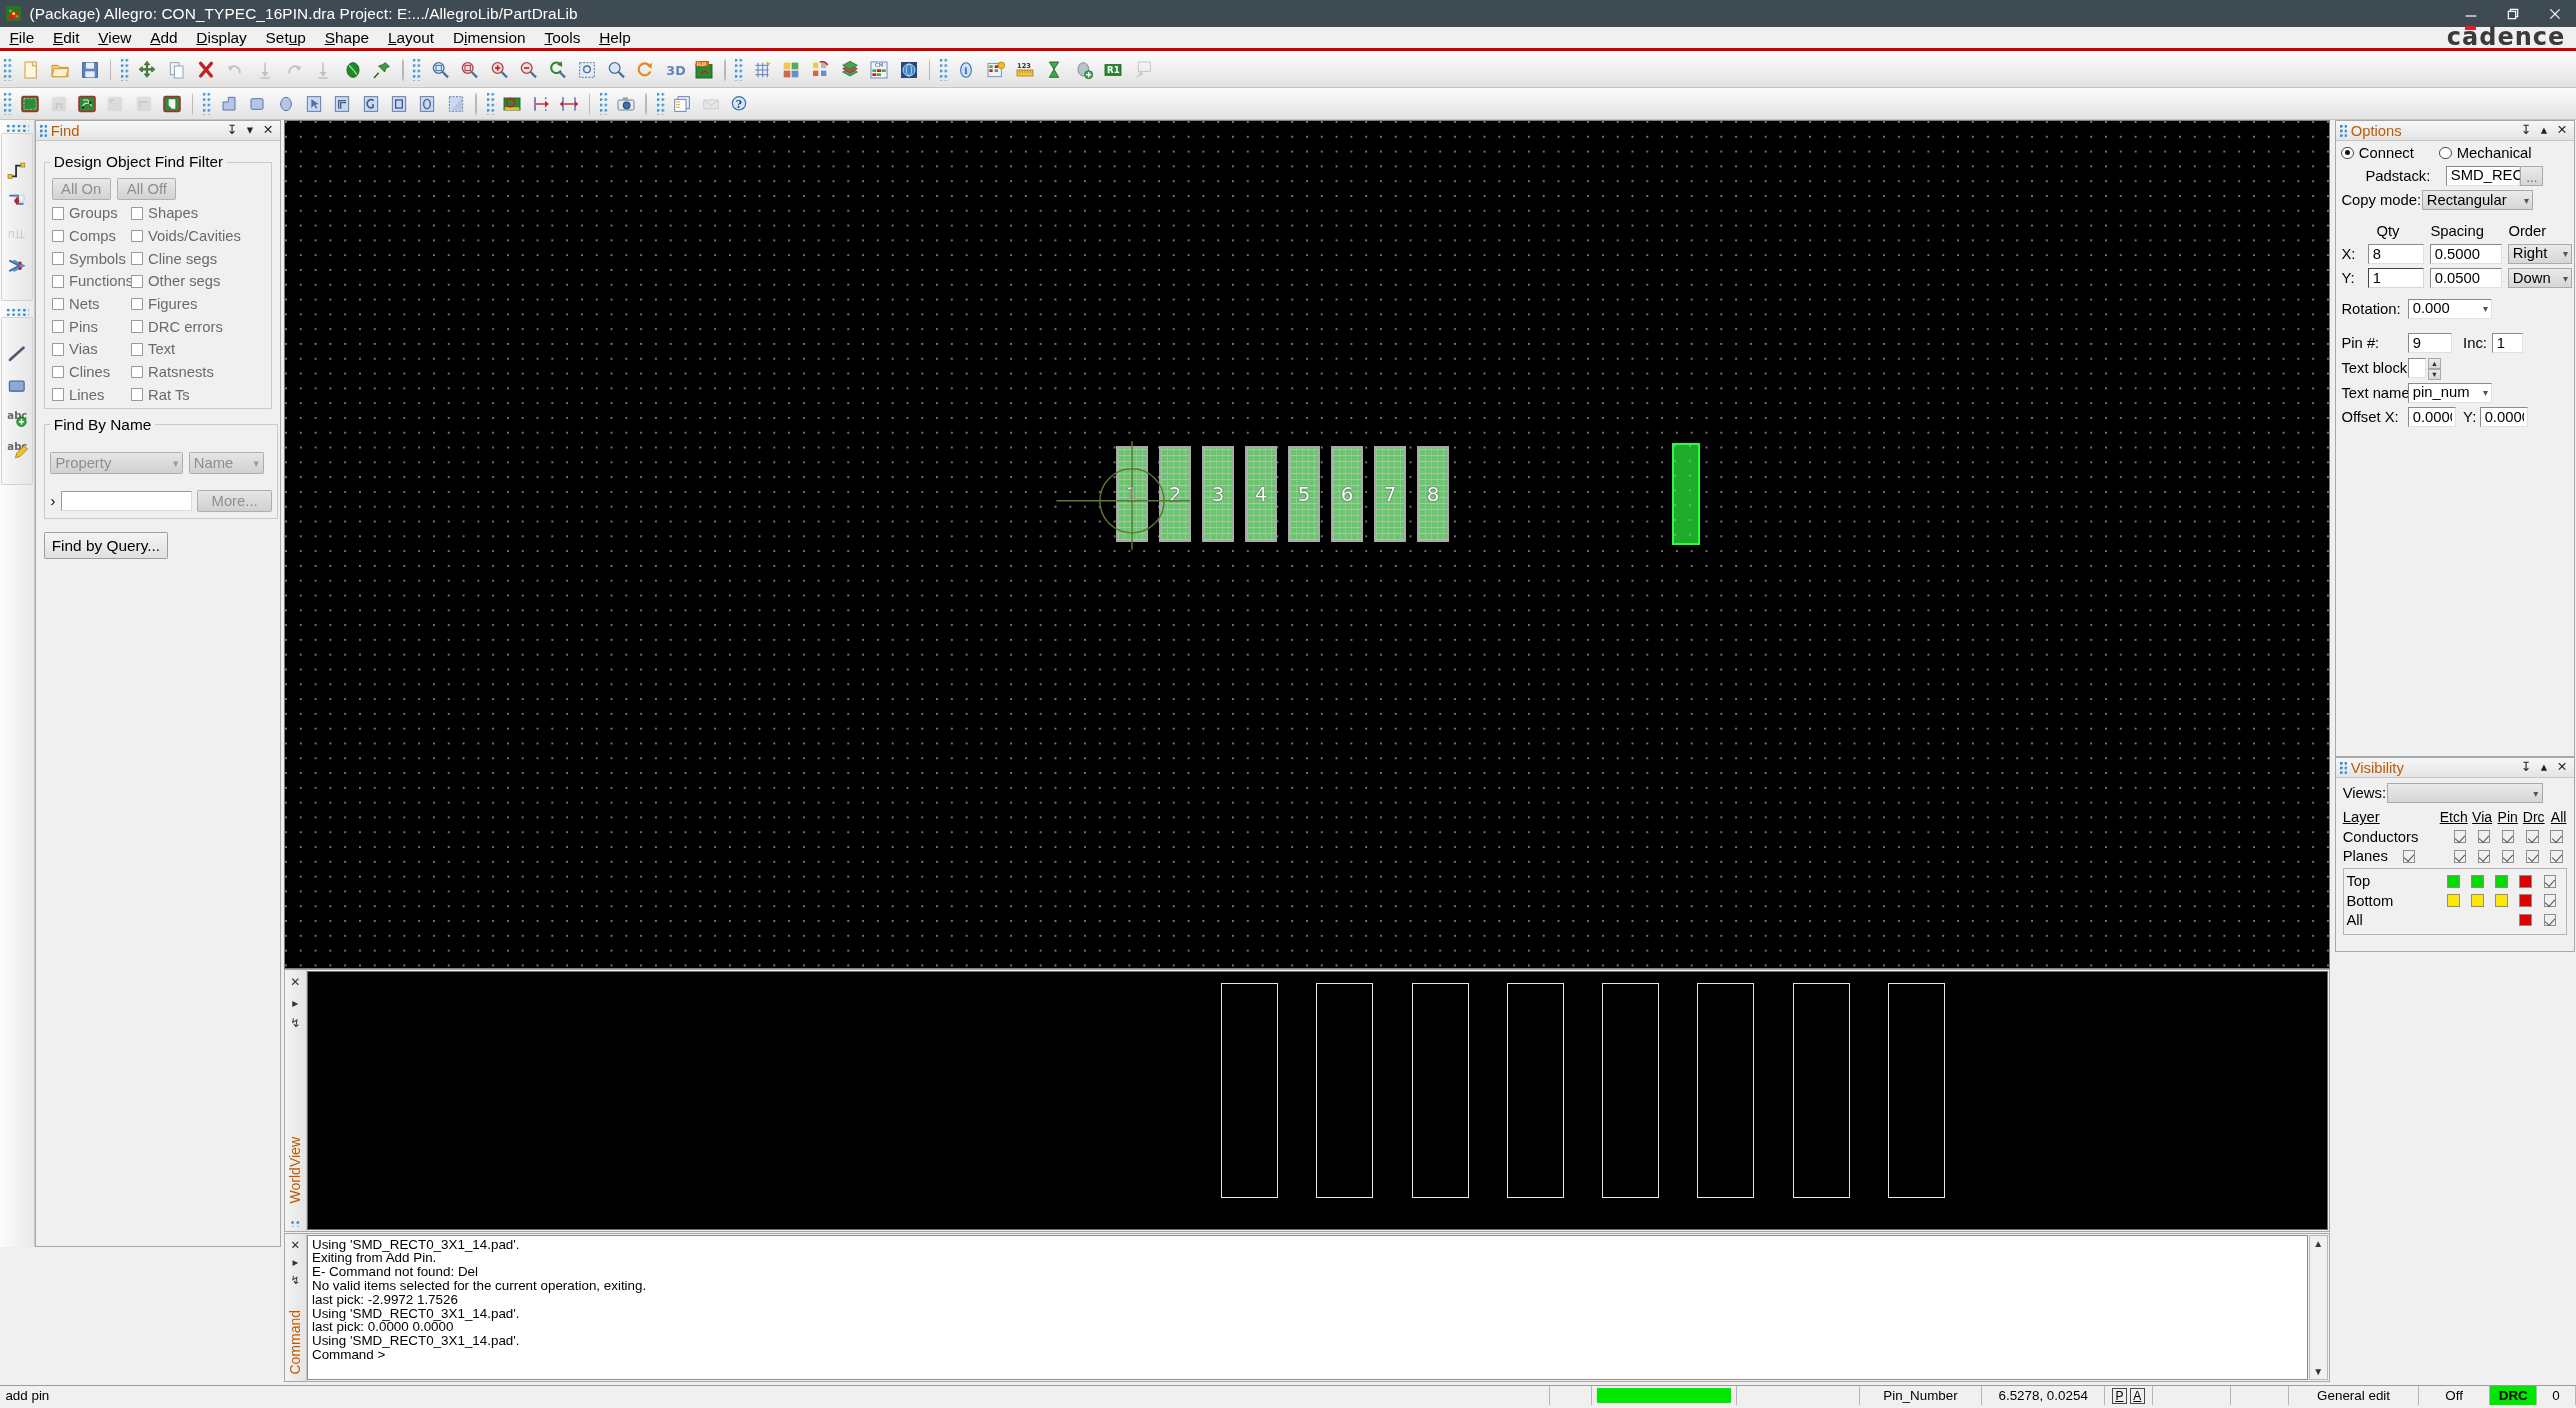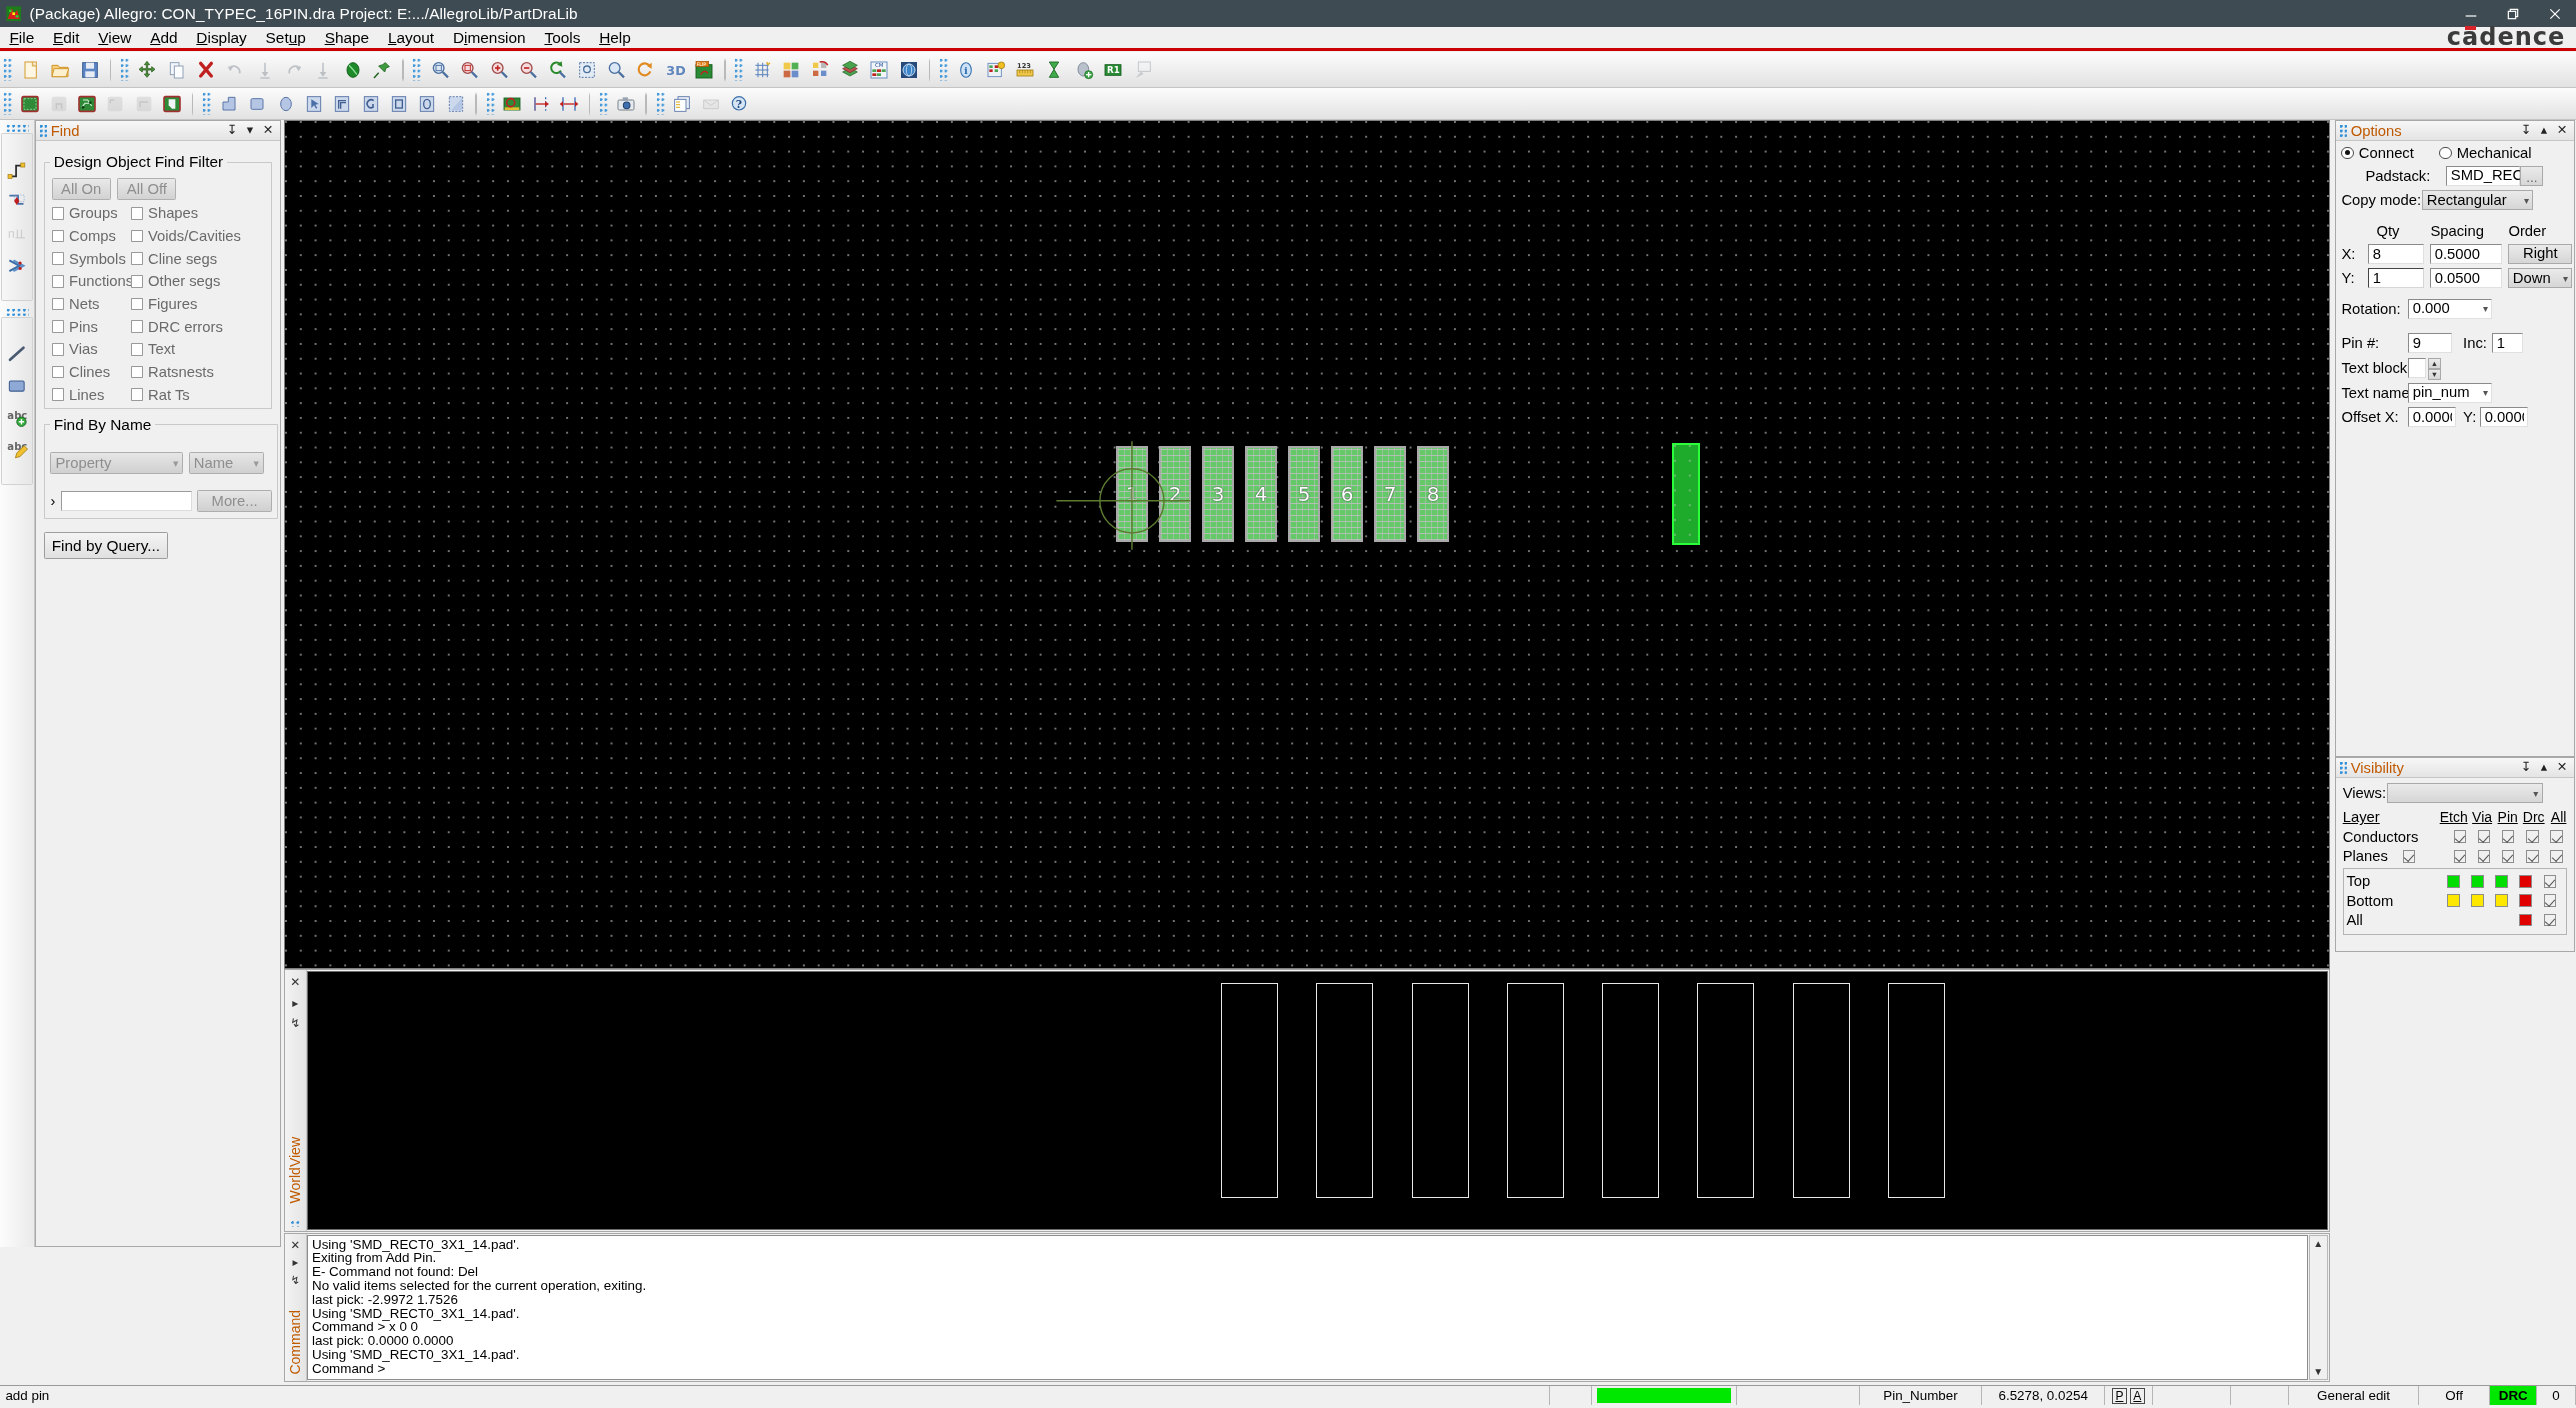--- a/index.html
+++ b/index.html
@@ -1026,21 +1026,20 @@
       <div class="sbtn">↯</div>
       <div class="vlabel">Command</div>
     </div>
     <div id="cmd-text">
       <div>Using 'SMD_RECT0_3X1_14.pad'.</div>
       <div>Exiting from Add Pin.</div>
       <div>E- Command not found: Del</div>
       <div>No valid items selected for the current operation, exiting.</div>
       <div>last pick:  -2.9972 1.7526</div>
       <div>Using 'SMD_RECT0_3X1_14.pad'.</div>
-      <div>Command &gt; x 0 0</div>
       <div>last pick:  0.0000 0.0000</div>
       <div>Using 'SMD_RECT0_3X1_14.pad'.</div>
       <div>Command &gt;</div>
     </div>
     <div id="cmd-scroll">
       <div class="scr-arrow">▲</div>
       <div class="scr-arrow">▼</div>
     </div>
   </div>
 
@@ -1082,21 +1081,21 @@
 
       <div class="opt-grid3">
         <span></span>
         <span class="hdr" style="padding-left:8px;">Qty</span>
         <span class="hdr">Spacing</span>
         <span class="hdr">Order</span>
 
         <span class="lab">X:</span>
         <input class="ibox" style="width: 56px;" value="8">
         <input class="ibox" style="width: 72px;" value="0.5000">
-        <span class="dbox" style="width:64px;flex-direction:column;">
+        <span class="dbox" style="width:64px;">
           <span>Right</span>
             <span class="chev">▾</span>
           </span>
 
         <span class="lab">Y:</span>
         <input class="ibox" style="width: 56px; border-color: rgb(68, 68, 68) rgb(214, 214, 214) rgb(214, 214, 214) rgb(68, 68, 68);" value="1">
         <input class="ibox" style="width: 72px;" value="0.0500">
         <span class="dbox" style="width:64px;">
           <span>Down</span>
             <span class="chev">▾</span>

